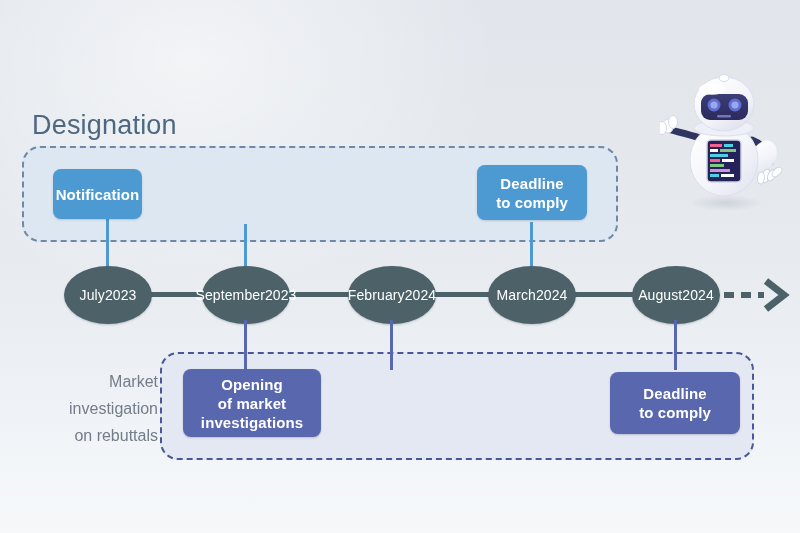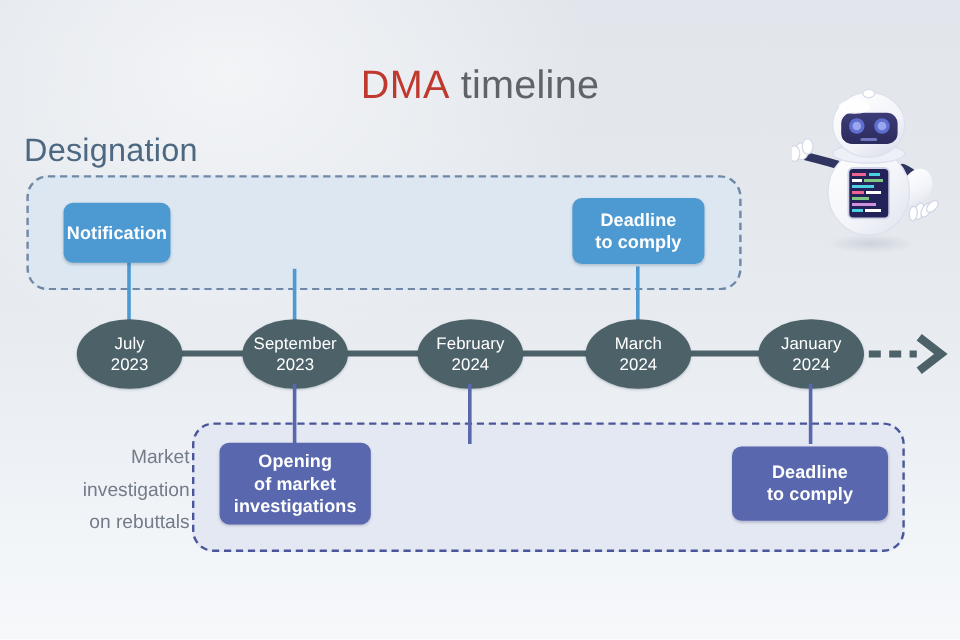--- a/index.html
+++ b/index.html
@@ -46,21 +46,21 @@
     font-weight: 400;
     letter-spacing: 0.2px;
     white-space: nowrap;
   }
   .title .dma   { color: #c0392f; }
   .title .word  { color: #5e646a; }
 
   
   .designation-label {
     position: absolute;
-    left: 20px;
+    left: 32px;
     top: 110px;
     font-size: 27px;
     font-weight: 400;
     color: #4d6880;
     letter-spacing: 0.2px;
   }
   .market-label {
     position: absolute;
     left: 8px;
     top: 368px;
@@ -141,21 +141,21 @@
     border-radius: 2px;
   }
   .node {
     position: absolute;
     width: 88px;
     height: 58px;
     border-radius: 50%;
     background: #4c6168;
     color: #ffffff;
     display: flex;
-    flex-direction: column;
+    flex-direction: row;
     align-items: center;
     justify-content: center;
     font-size: 14px;
     line-height: 17px;
     text-align: right;
     letter-spacing: 0.1px;
     box-shadow: 0 1px 2px rgba(40,60,70,0.25);
   }
 
   
@@ -174,23 +174,20 @@
     top: 72px;
     width: 128px;
     height: 140px;
   }
 </style>
 </head>
 <body>
 
 <div id="stage">
 
-  <div class="title">
-    <span class="dma">DMA</span><span>&nbsp;</span><span class="word">timeline</span>
-  </div>
 
   <div class="designation-label">Designation</div>
 
   <div class="band band-designation"></div>
 
   <div class="connector up" style="left:106px; top:218px; height:52px;"></div>
   <div class="connector up" style="left:244px; top:224px; height:46px;"></div>
   <div class="connector up" style="left:530px; top:222px; height:48px;"></div>
 
   <div class="ebox top" style="left:53px;  top:169px; width:89px; height:50px;">Notification</div>
@@ -211,42 +208,42 @@
   </div>
   <div class="node" style="left:348px; top:266px;">
     <span>February</span>
     <span>2024</span>
   </div>
   <div class="node" style="left:488px; top:266px;">
     <span>March</span>
     <span>2024</span>
   </div>
   <div class="node" style="left:632px; top:266px;">
-    <span>January</span>
+    <span>August</span>
     <span>2024</span>
   </div>
 
   <div class="arrow-wrap">
     <svg width="70" height="34" viewBox="0 0 70 34">
       <line x1="2" y1="17" x2="42" y2="17" stroke="#4c6168" stroke-width="6" stroke-dasharray="10,7" stroke-linecap="butt"></line>
       <polyline points="44,3 62,17 44,31" fill="none" stroke="#4c6168" stroke-width="7" stroke-linejoin="miter" stroke-linecap="butt"></polyline>
     </svg>
   </div>
 
   <div class="band band-market"></div>
 
   <div class="market-label" style="white-space: pre-line;">Market
 investigation
 on rebuttals</div>
 
   <div class="connector down" style="left:244px; top:320px; height:50px;"></div>
   <div class="connector down" style="left:390px; top:320px; height:50px;"></div>
   <div class="connector down" style="left:674px; top:320px; height:50px;"></div>
 
-  <div class="ebox bottom" style="left:183px; top:369px; width:126px; height:68px;">Opening
+  <div class="ebox bottom" style="left:183px; top:369px; width:138px; height:68px;">Opening
 of market
 investigations</div>
 
 
   <div class="ebox bottom" style="left:610px; top:372px; width:130px; height:62px;">Deadline
 to comply</div>
 
   <div class="robot">
     <svg width="128" height="140" viewBox="0 0 128 140">
       <defs>

